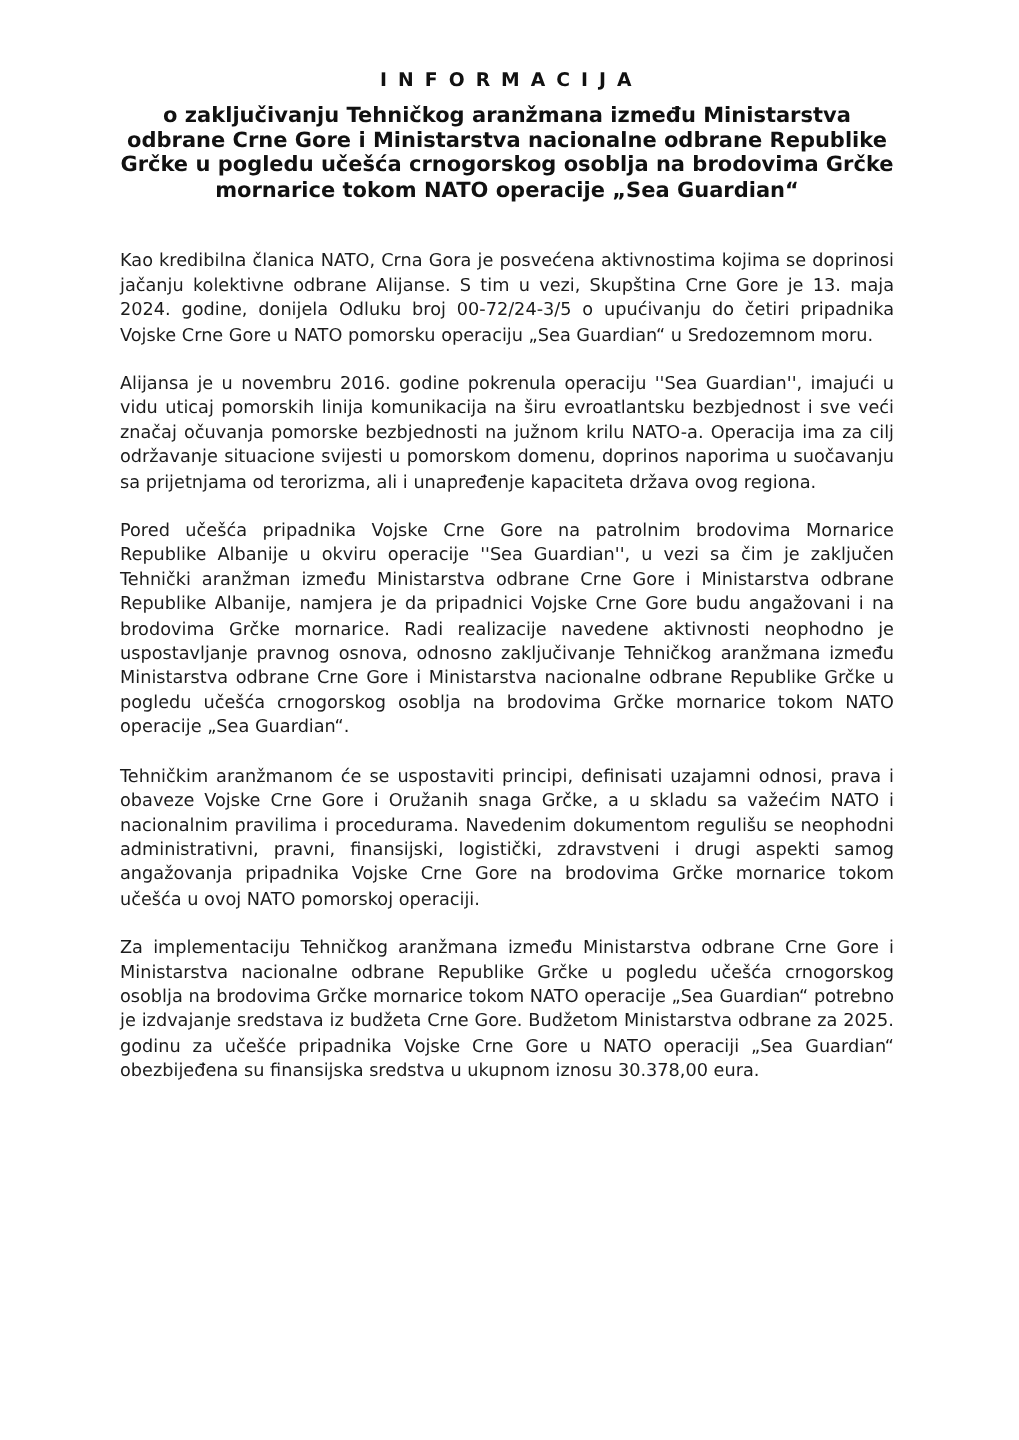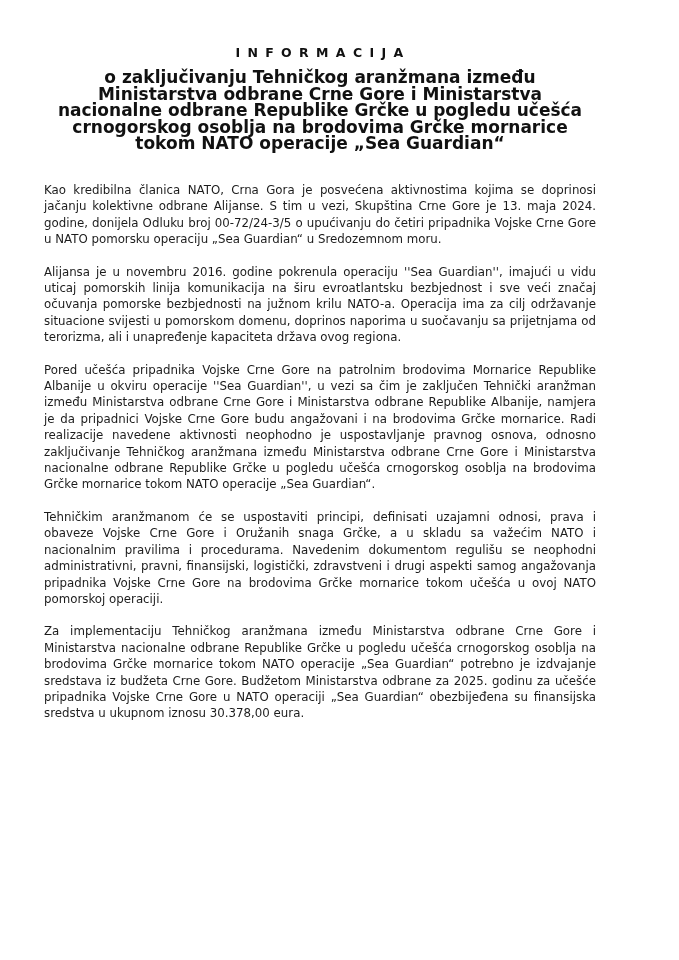--- a/index.html
+++ b/index.html
@@ -7,37 +7,37 @@
     padding: 0;
     background: #ffffff;
   }
   .page {
     position: relative;
     width: 679px;
     height: 960px;
     margin: 0 auto;
     background: #ffffff;
     box-sizing: border-box;
-    padding: 45px 83px 40px 44px;
+    padding: 45px 83px 40px 80px;
     font-family: "DejaVu Sans", "Liberation Sans", sans-serif;
     color: #1c1c1c;
     overflow: hidden;
   }
   .doc-title {
     text-align: center;
     font-weight: bold;
     font-size: 12.5px;
     letter-spacing: 1.5px;
     margin: 0 0 9px 0;
     color: #111111;
   }
   .doc-subtitle {
     text-align: center;
     font-weight: bold;
-    font-size: 17px;
+    font-size: 14px;
     line-height: 16.6px;
     margin: 0 0 30px 0;
     color: #111111;
   }
   .doc-body p.para {
     text-align: justify;
     font-size: 11.8px;
     line-height: 16.4px;
     margin: 0 0 16px 0;
     color: #1c1c1c;

